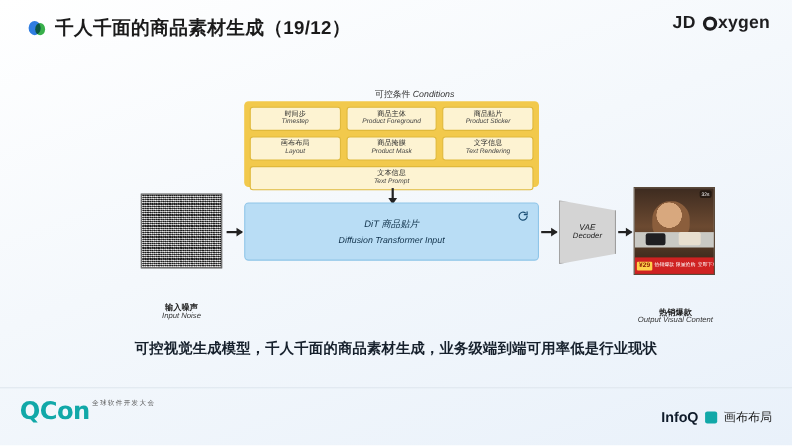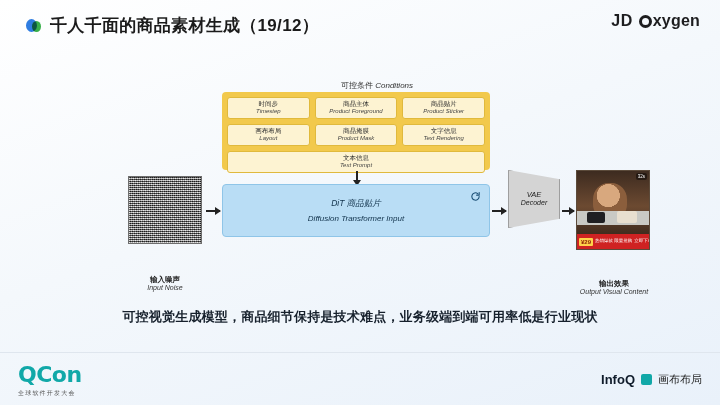--- a/index.html
+++ b/index.html
@@ -132,21 +132,21 @@
   }
   .dit-box .cn { font-size: 8.5px; color: #10314a; font-style: italic; }
   .dit-box .en { font-size: 8px; color: #10314a; font-style: italic; }
   .loop-icon {
     position: absolute; right: 8px; top: 6px;
     width: 11px; height: 11px;
   }
 
   
   .vae {
-    position: absolute; left: 508px; top: 170px;
+    position: absolute; left: 508px; top: 182px;
     width: 52px; height: 58px;
   }
   .vae .shape {
     position: absolute; inset: 0;
     background: #d4d4d4; border: 1px solid #9e9e9e;
     clip-path: polygon(0 0, 100% 16%, 100% 84%, 0 100%);
   }
   .vae .txt {
     position: absolute; inset: 0;
     display: flex; flex-direction: column; align-items: center; justify-content: center;
@@ -202,21 +202,21 @@
     text-align: center; font-size: 13px; font-weight: bold; color: #16202c;
     letter-spacing: .2px;
   }
 
   
   .footer-rule {
     position: absolute; left: 0; right: 0; top: 352px; height: 1px; background: #dfe6ee;
   }
   .qcon {
     position: absolute; left: 18px; top: 362px;
-    display: flex; flex-direction: column; gap: 2px;
+    display: flex; flex-direction: row; gap: 2px;
   }
   .qcon .logo {
     display: flex; align-items: center; gap: 1px;
   }
   .qcon .qc {
     font-size: 22px; font-weight: bold; color: #11a8a8; letter-spacing: -.5px;
     font-family: "DejaVu Sans", sans-serif;
   }
   .qcon .sub { font-size: 6px; color: #555; letter-spacing: 1.2px; }
   .infoq {
@@ -326,25 +326,25 @@
     <div class="obj1"></div>
     <div class="obj2"></div>
     <div class="corner">32s</div>
     <div class="banner">
       <span class="pricetag">¥29</span>
       <span class="btext">热销爆款 限量抢购</span>
       <span class="btext">立即下单</span>
     </div>
   </div>
   <div class="cap" style="left:566px; top:256px; width:96px;">
-    <span class="cn">输出效果</span>
+    <span class="cn">热销爆款</span>
     <span class="en">Output Visual Content</span>
   </div>
 
-  <div class="conclusion">可控视觉生成模型，商品细节保持是技术难点，业务级端到端可用率低是行业现状</div>
+  <div class="conclusion">可控视觉生成模型，千人千面的商品素材生成，业务级端到端可用率低是行业现状</div>
 
   <div class="footer-rule"></div>
 
   <div class="qcon">
     <div class="logo">
       <span class="qc">QCon</span>
     </div>
     <span class="sub">全球软件开发大会</span>
   </div>
 

